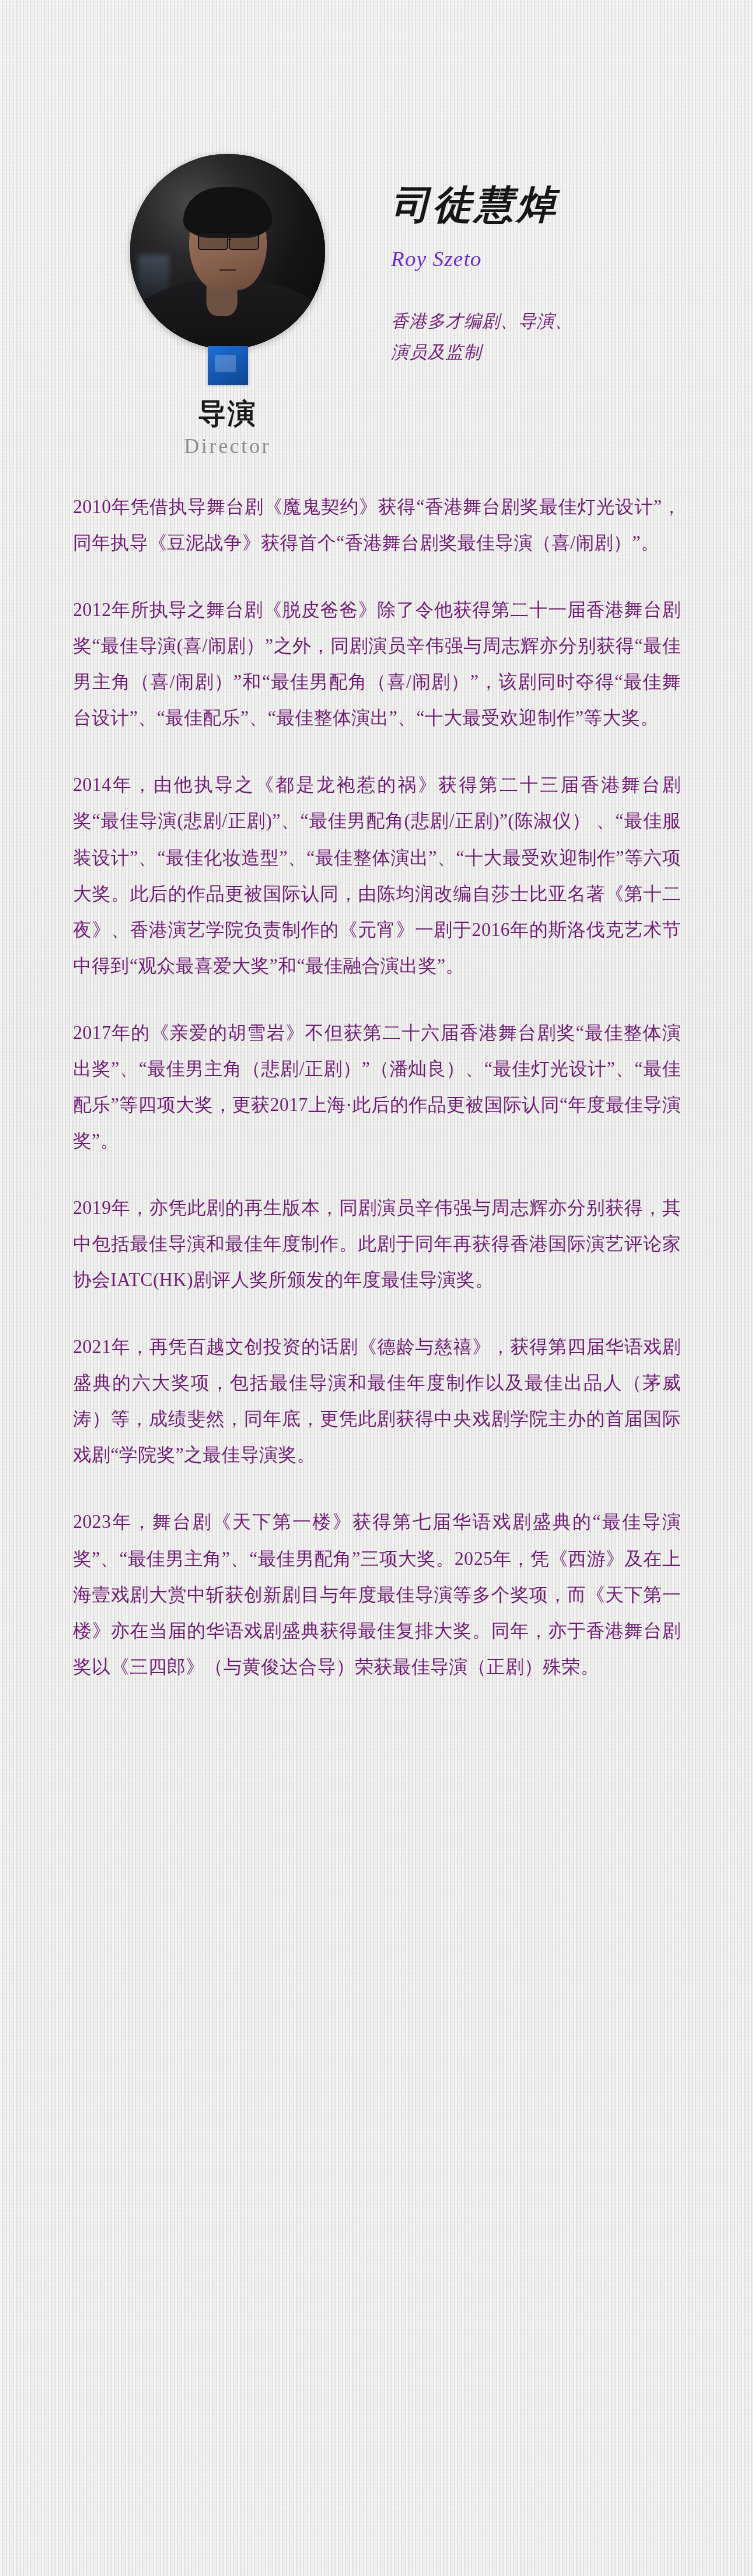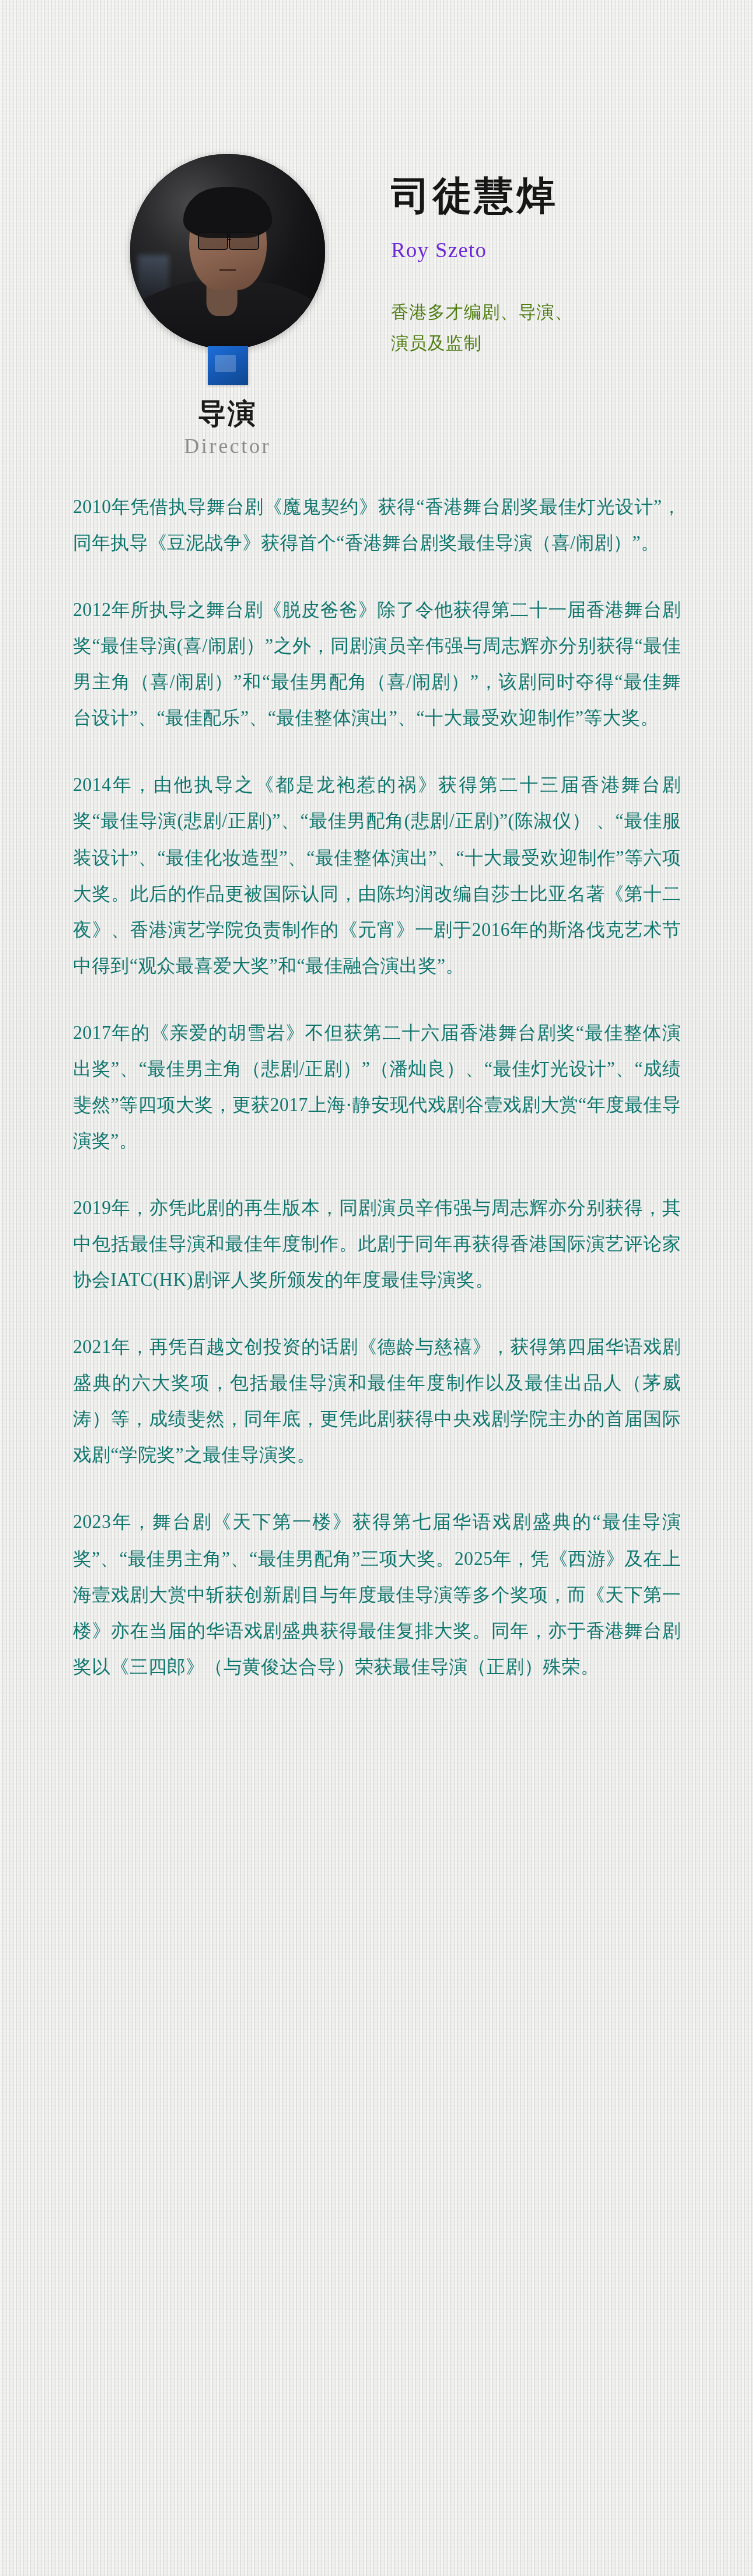--- a/index.html
+++ b/index.html
@@ -172,55 +172,56 @@
     margin-top: 1.4px;
     font-size: 21px;
     color: #8d8d8d;
     letter-spacing: 2.1px;
     font-family: "Liberation Serif", serif;
   }
 
   .name-block {
     position: absolute;
     left: 391px;
-    top: 175px;
+    top: 184px;
     width: 307px;
+    font-style: italic;
   }
   .name-cn {
     font-size: 39px;
     font-weight: 700;
     color: #161616;
     letter-spacing: 2.8px;
     font-family: "Liberation Sans", sans-serif;
     line-height: 1.1;
   }
   .name-en {
     margin-top: 20px;
     font-size: 21.6px;
     color: #6d28d9;
     letter-spacing: 0.7px;
     font-family: "Liberation Serif", serif;
   }
   .name-roles {
     margin-top: 34px;
     font-size: 17.5px;
     line-height: 1.78;
-    color: #4d7c0f;
+    color: #701a75;
     font-family: "Liberation Sans", sans-serif;
     letter-spacing: 0.7px;
   }
 
   
   .content {
     padding: 42px 73px 84px 73px;
   }
   .para {
     font-size: 18.5px;
     line-height: 1.95;
-    color: #0f766e;
+    color: #701a75;
     text-align: justify;
     margin: 0 0 31px 0;
     letter-spacing: 0.3px;
     font-family: "Liberation Serif", serif;
   }
   .para:last-child { margin-bottom: 0; margin-top: 28px; }
 </style>
 </head>
 <body>
 
@@ -258,20 +259,20 @@
       <div class="name-roles" style="white-space: pre-line;">香港多才编剧、导演、
 演员及监制</div>
     </div>
 
   </div>
 
   <div class="content">
     <p class="para">2010年凭借执导舞台剧《魔鬼契约》获得“香港舞台剧奖最佳灯光设计”，同年执导《豆泥战争》获得首个“香港舞台剧奖最佳导演（喜/闹剧）”。</p>
     <p class="para">2012年所执导之舞台剧《脱皮爸爸》除了令他获得第二十一届香港舞台剧奖“最佳导演(喜/闹剧）”之外，同剧演员辛伟强与周志辉亦分别获得“最佳男主角（喜/闹剧）”和“最佳男配角（喜/闹剧）”，该剧同时夺得“最佳舞台设计”、“最佳配乐”、“最佳整体演出”、“十大最受欢迎制作”等大奖。</p>
     <p class="para">2014年，由他执导之《都是龙袍惹的祸》获得第二十三届香港舞台剧奖“最佳导演(悲剧/正剧)”、“最佳男配角(悲剧/正剧)”(陈淑仪） 、“最佳服装设计”、“最佳化妆造型”、“最佳整体演出”、“十大最受欢迎制作”等六项大奖。此后的作品更被国际认同，由陈均润改编自莎士比亚名著《第十二夜》、香港演艺学院负责制作的《元宵》一剧于2016年的斯洛伐克艺术节中得到“观众最喜爱大奖”和“最佳融合演出奖”。</p>
-    <p class="para">2017年的《亲爱的胡雪岩》不但获第二十六届香港舞台剧奖“最佳整体演出奖”、“最佳男主角（悲剧/正剧）”（潘灿良）、“最佳灯光设计”、“成绩斐然”等四项大奖，更获2017上海·静安现代戏剧谷壹戏剧大赏“年度最佳导演奖”。</p>
+    <p class="para">2017年的《亲爱的胡雪岩》不但获第二十六届香港舞台剧奖“最佳整体演出奖”、“最佳男主角（悲剧/正剧）”（潘灿良）、“最佳灯光设计”、“最佳配乐”等四项大奖，更获2017上海·此后的作品更被国际认同“年度最佳导演奖”。</p>
     <p class="para">2019年，亦凭此剧的再生版本，同剧演员辛伟强与周志辉亦分别获得，其中包括最佳导演和最佳年度制作。此剧于同年再获得香港国际演艺评论家协会IATC(HK)剧评人奖所颁发的年度最佳导演奖。</p>
     <p class="para">2021年，再凭百越文创投资的话剧《德龄与慈禧》，获得第四届华语戏剧盛典的六大奖项，包括最佳导演和最佳年度制作以及最佳出品人（茅威涛）等，成绩斐然，同年底，更凭此剧获得中央戏剧学院主办的首届国际戏剧“学院奖”之最佳导演奖。</p>
     <p class="para">2023年，舞台剧《天下第一楼》获得第七届华语戏剧盛典的“最佳导演奖”、“最佳男主角”、“最佳男配角”三项大奖。2025年，凭《西游》及在上海壹戏剧大赏中斩获创新剧目与年度最佳导演等多个奖项，而《天下第一楼》亦在当届的华语戏剧盛典获得最佳复排大奖。同年，亦于香港舞台剧奖以《三四郎》（与黄俊达合导）荣获最佳导演（正剧）殊荣。</p>
   </div>
 
 </div>
 
 
 </body></html>

